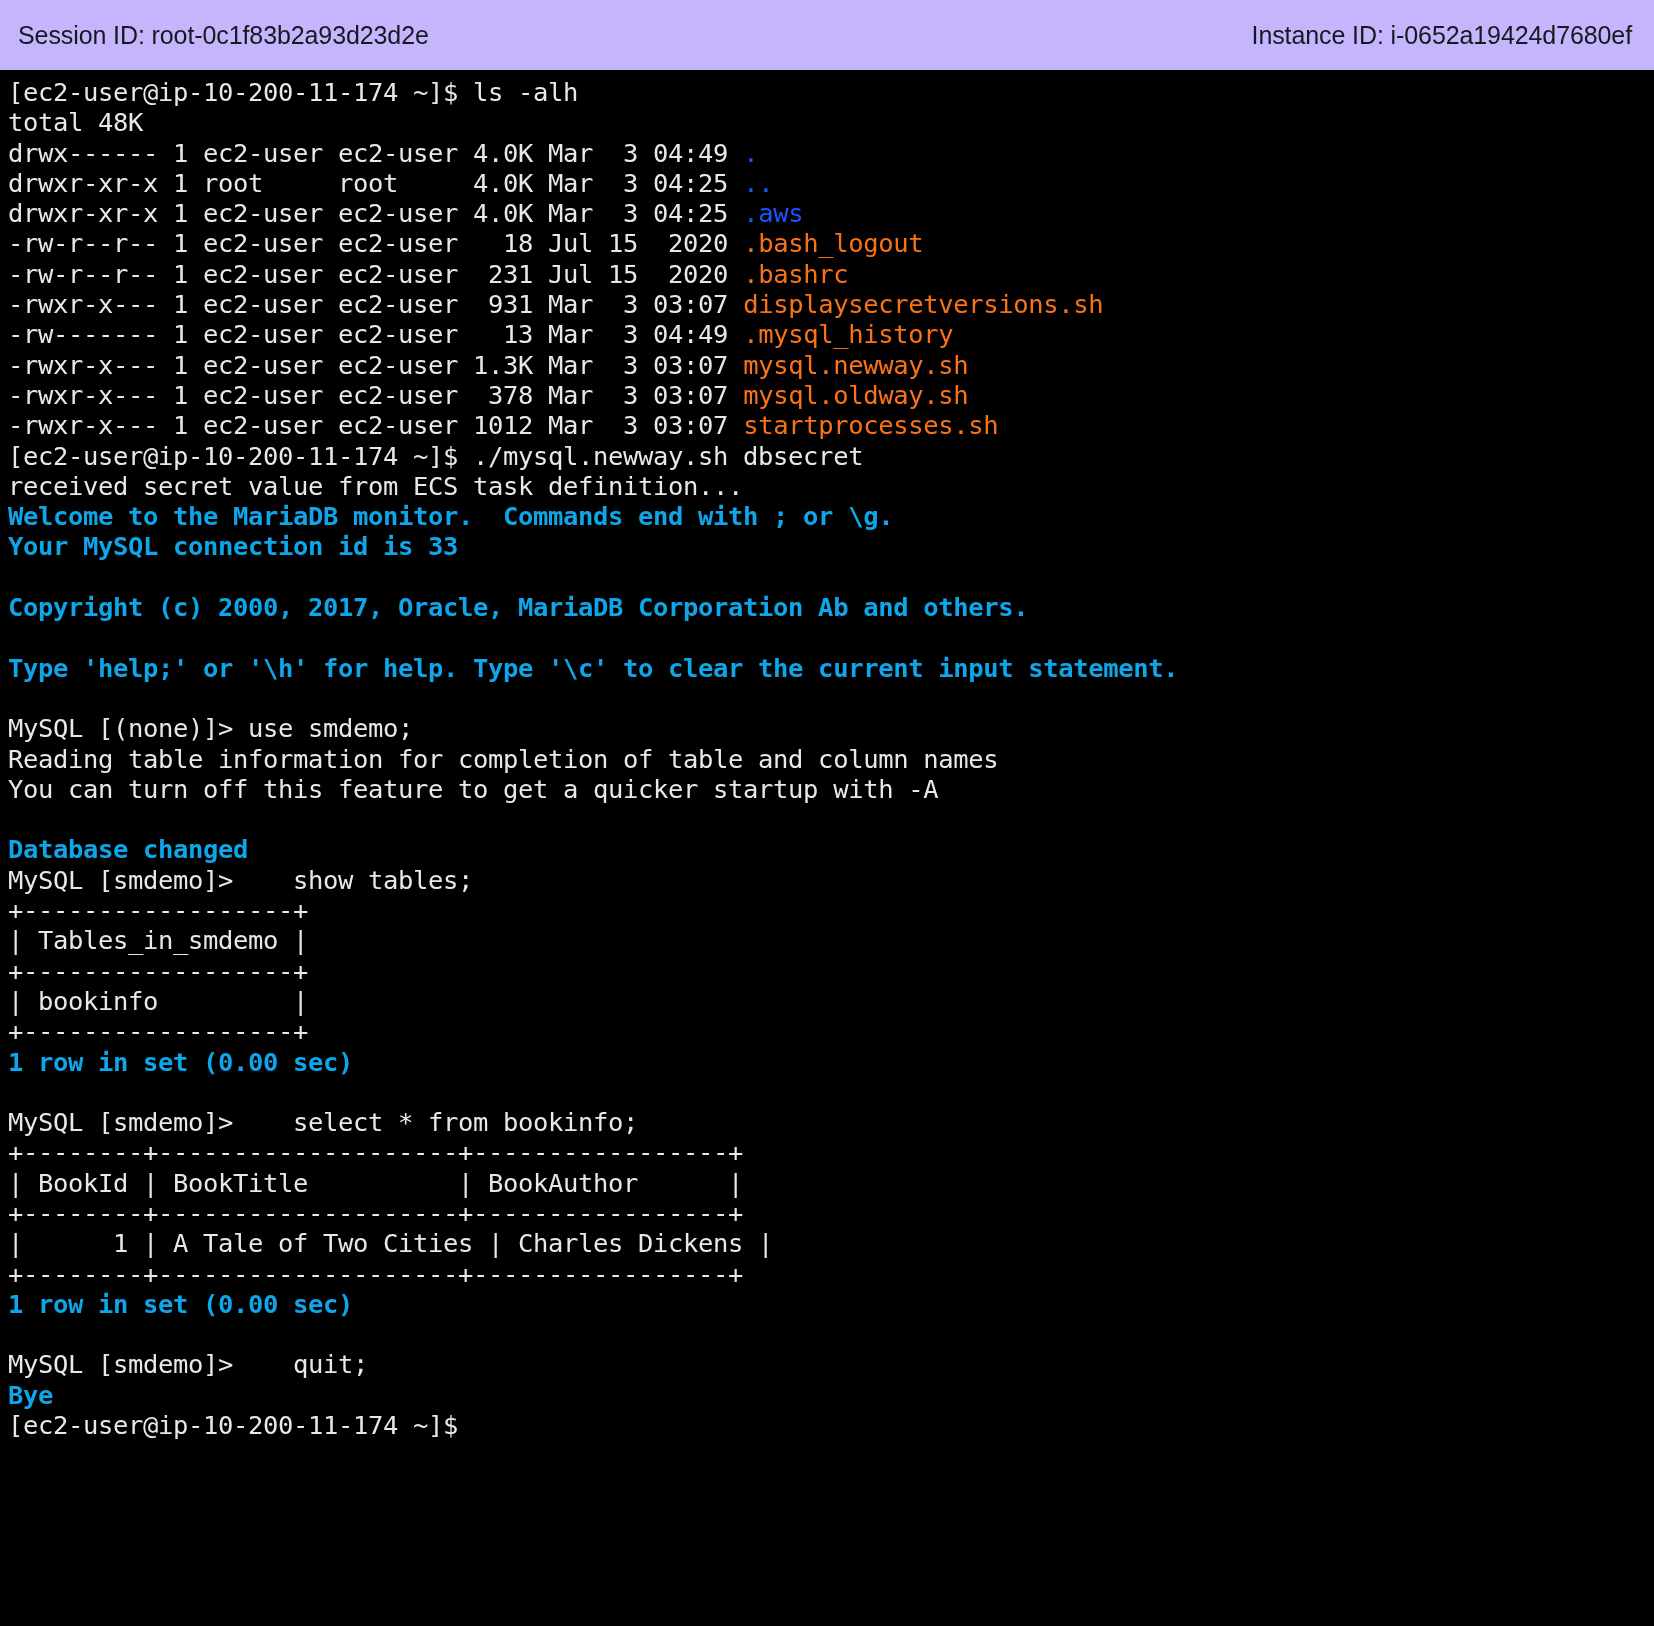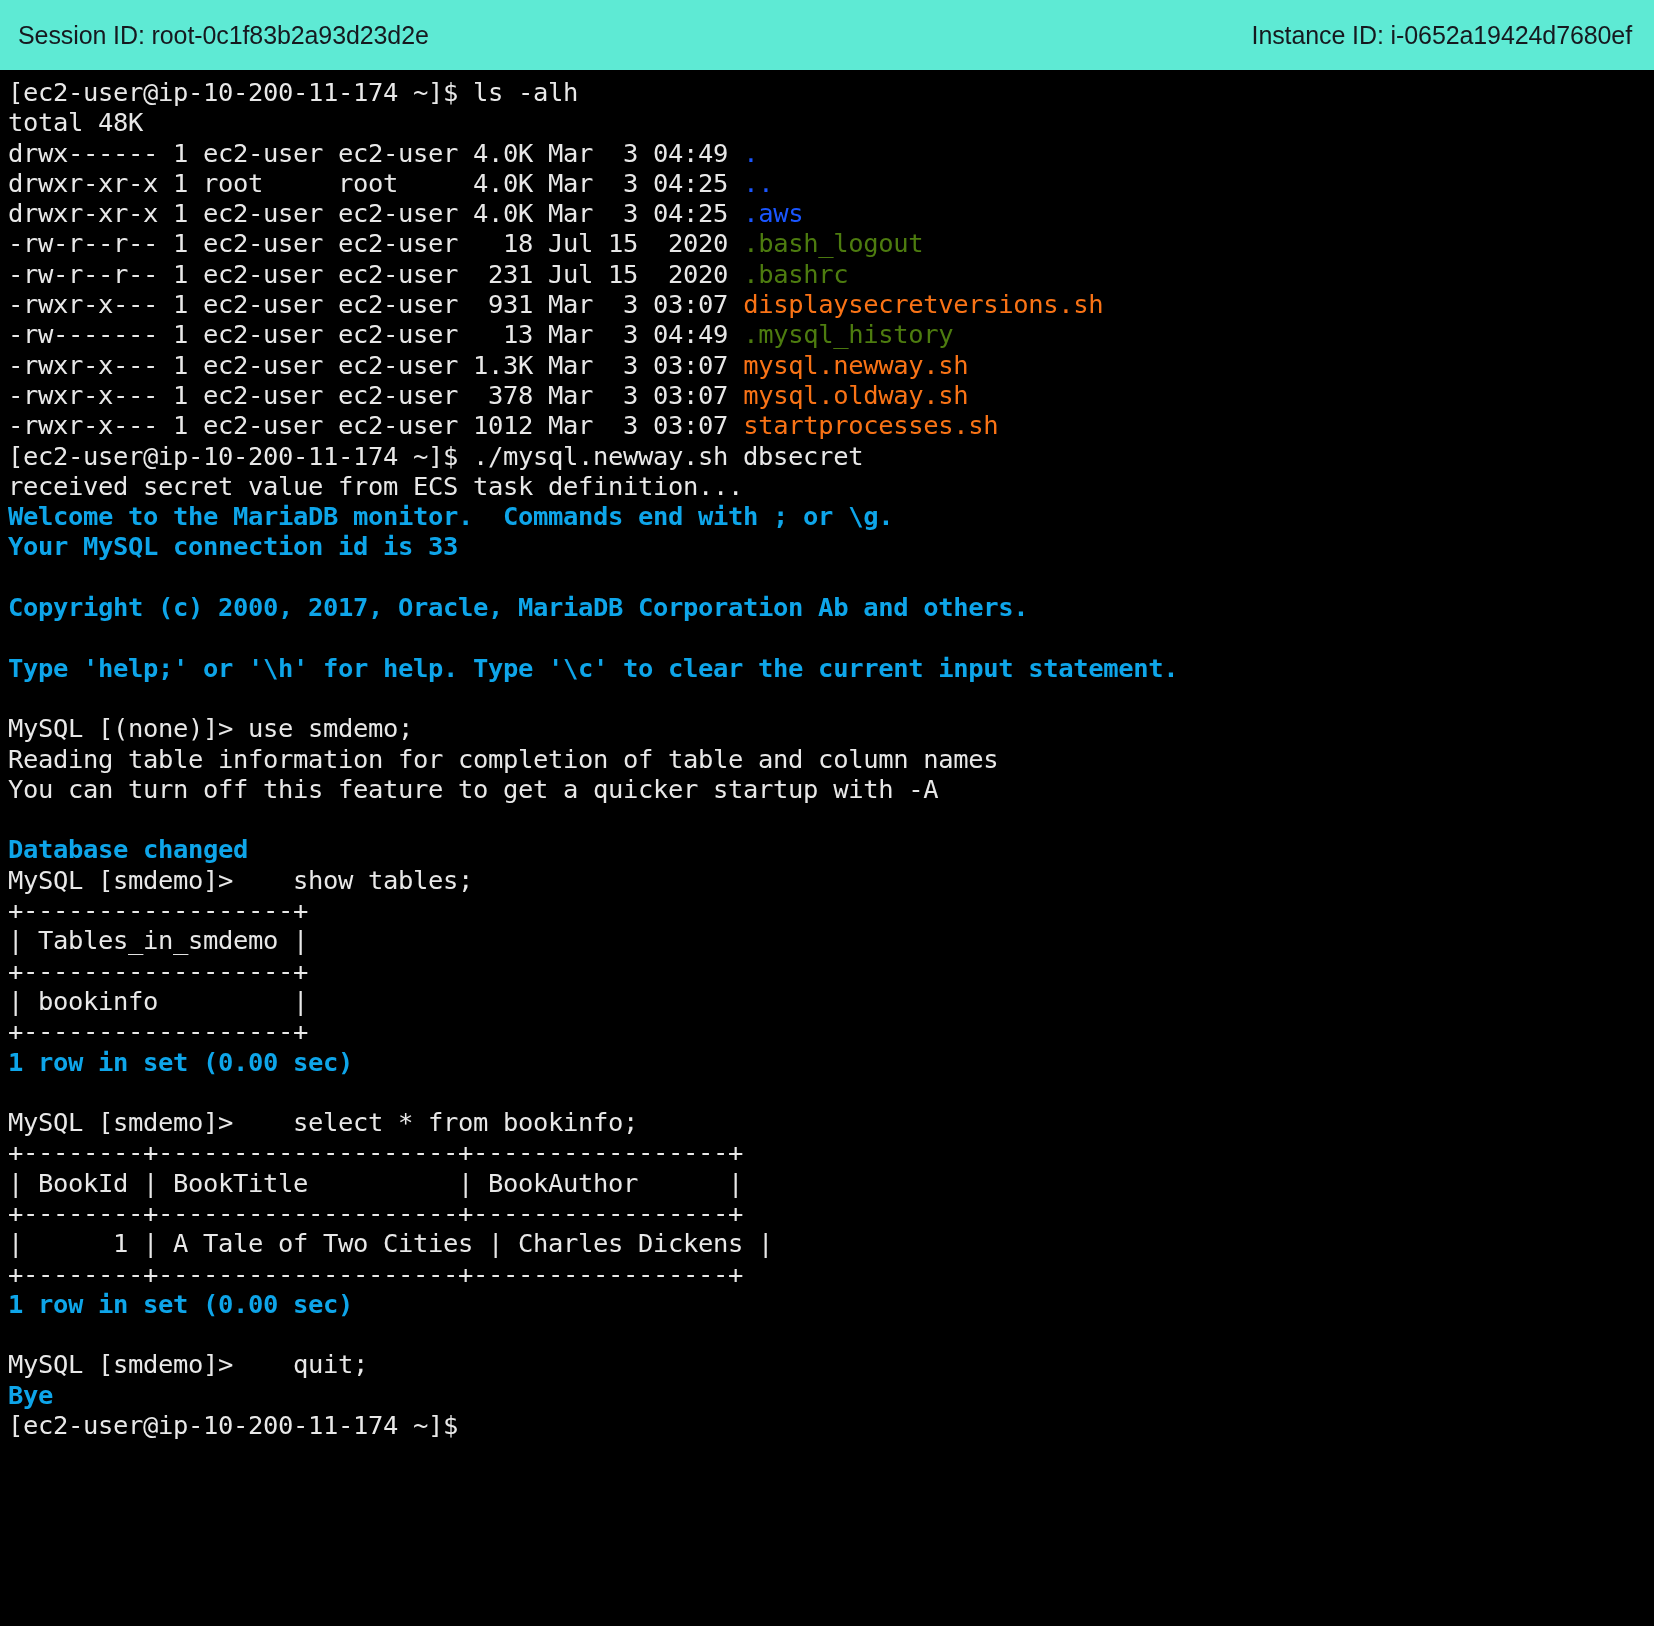--- a/index.html
+++ b/index.html
@@ -11,21 +11,21 @@
   body {
     width: 1654px;
     height: 1626px;
     overflow: hidden;
     font-family: "DejaVu Sans Mono", monospace;
   }
 
   
   #session-header {
     height: 70px;
-    background: #5eead4;
+    background: #c4b5fd;
     color: #16191f;
     display: flex;
     align-items: center;
     justify-content: space-between;
     padding: 0 22px 0 18px;
     box-sizing: border-box;
     font-family: "Liberation Sans", sans-serif;
     font-size: 25px;
     letter-spacing: -0.1px;
     white-space: nowrap;
@@ -55,21 +55,21 @@
   }
   .term-line.bold {
     font-weight: bold;
     color: #0ea5e9;
   }
   .term-line.blank {
     color: transparent;
   }
   .fn-dir  { color: #1a56ff; }
   .fn-exec { color: #f97316; }
-  .fn-plain { color: #4d7c0f; margin-top: 41px; }
+  .fn-plain { color: #f97316; margin-top: 41px; }
 </style>
 </head>
 <body>
 
 <div id="session-header">
   <span class="hdr-item">Session ID: root-0c1f83b2a93d23d2e</span>
   <span class="hdr-item">Instance ID: i-0652a19424d7680ef</span>
 </div>
 
 <div id="terminal">

